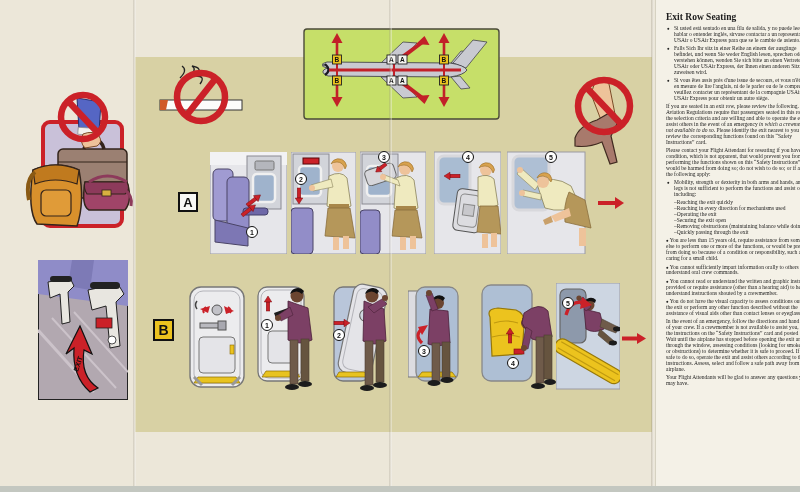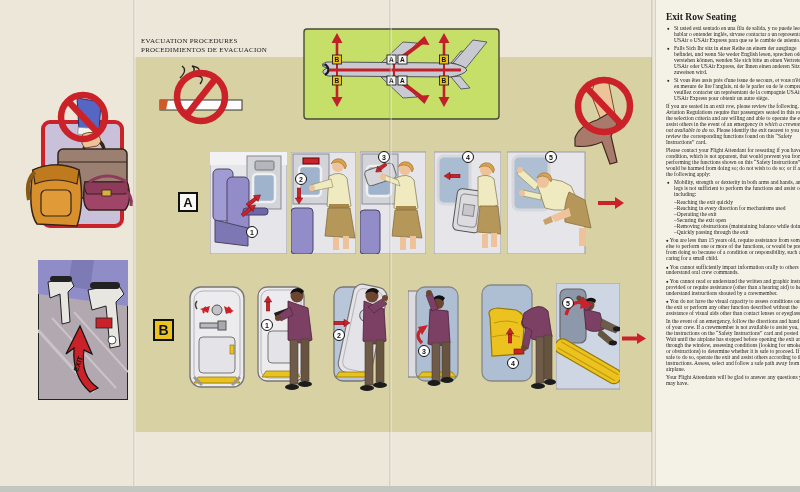--- a/index.html
+++ b/index.html
@@ -36,24 +36,20 @@
   .dash-block{margin-bottom:2.5px;}
   .it{font-style:italic;}
 </style>
 </head>
 <body>
 
 <div id="card">
 
   <div id="mid-band"></div>
 
-  <div class="hdr" id="hdr-left">
-    <div>EVACUATION PROCEDURES</div>
-    <div>PROCEDIMIENTOS DE EVACUACION</div>
-  </div>
 
   <div class="panel" style="left:25px;top:72px;width:112px;height:192px">
     <svg width="112" height="192" viewBox="0 0 112 192">
       <rect x="18" y="50" width="79" height="104" rx="7" fill="#c9c1d9" stroke="#cb2128" stroke-width="4"></rect>
 
       <rect x="33" y="77" width="69" height="49" rx="5" fill="#9b8072" stroke="#33241b" stroke-width="1.5"></rect>
       <line x1="33" y1="90" x2="102" y2="90" stroke="#33241b" stroke-width="1"></line>
       <path d="M59,77 q2,-9 10,-9 q8,0 10,9" fill="none" stroke="#33241b" stroke-width="3.5"></path>
 
       <polygon points="52,26 76,30 74,60 54,58" fill="#5566c4" stroke="#23306e" stroke-width="1"></polygon>

